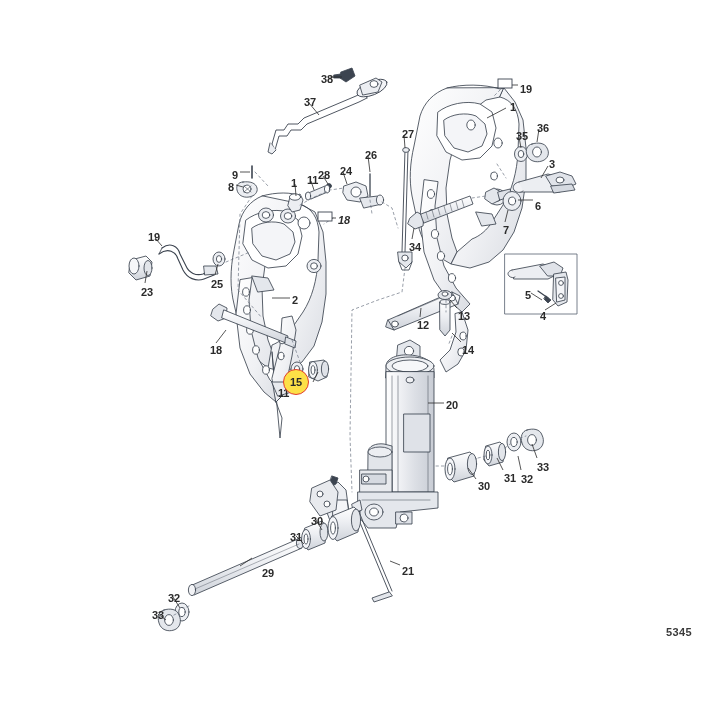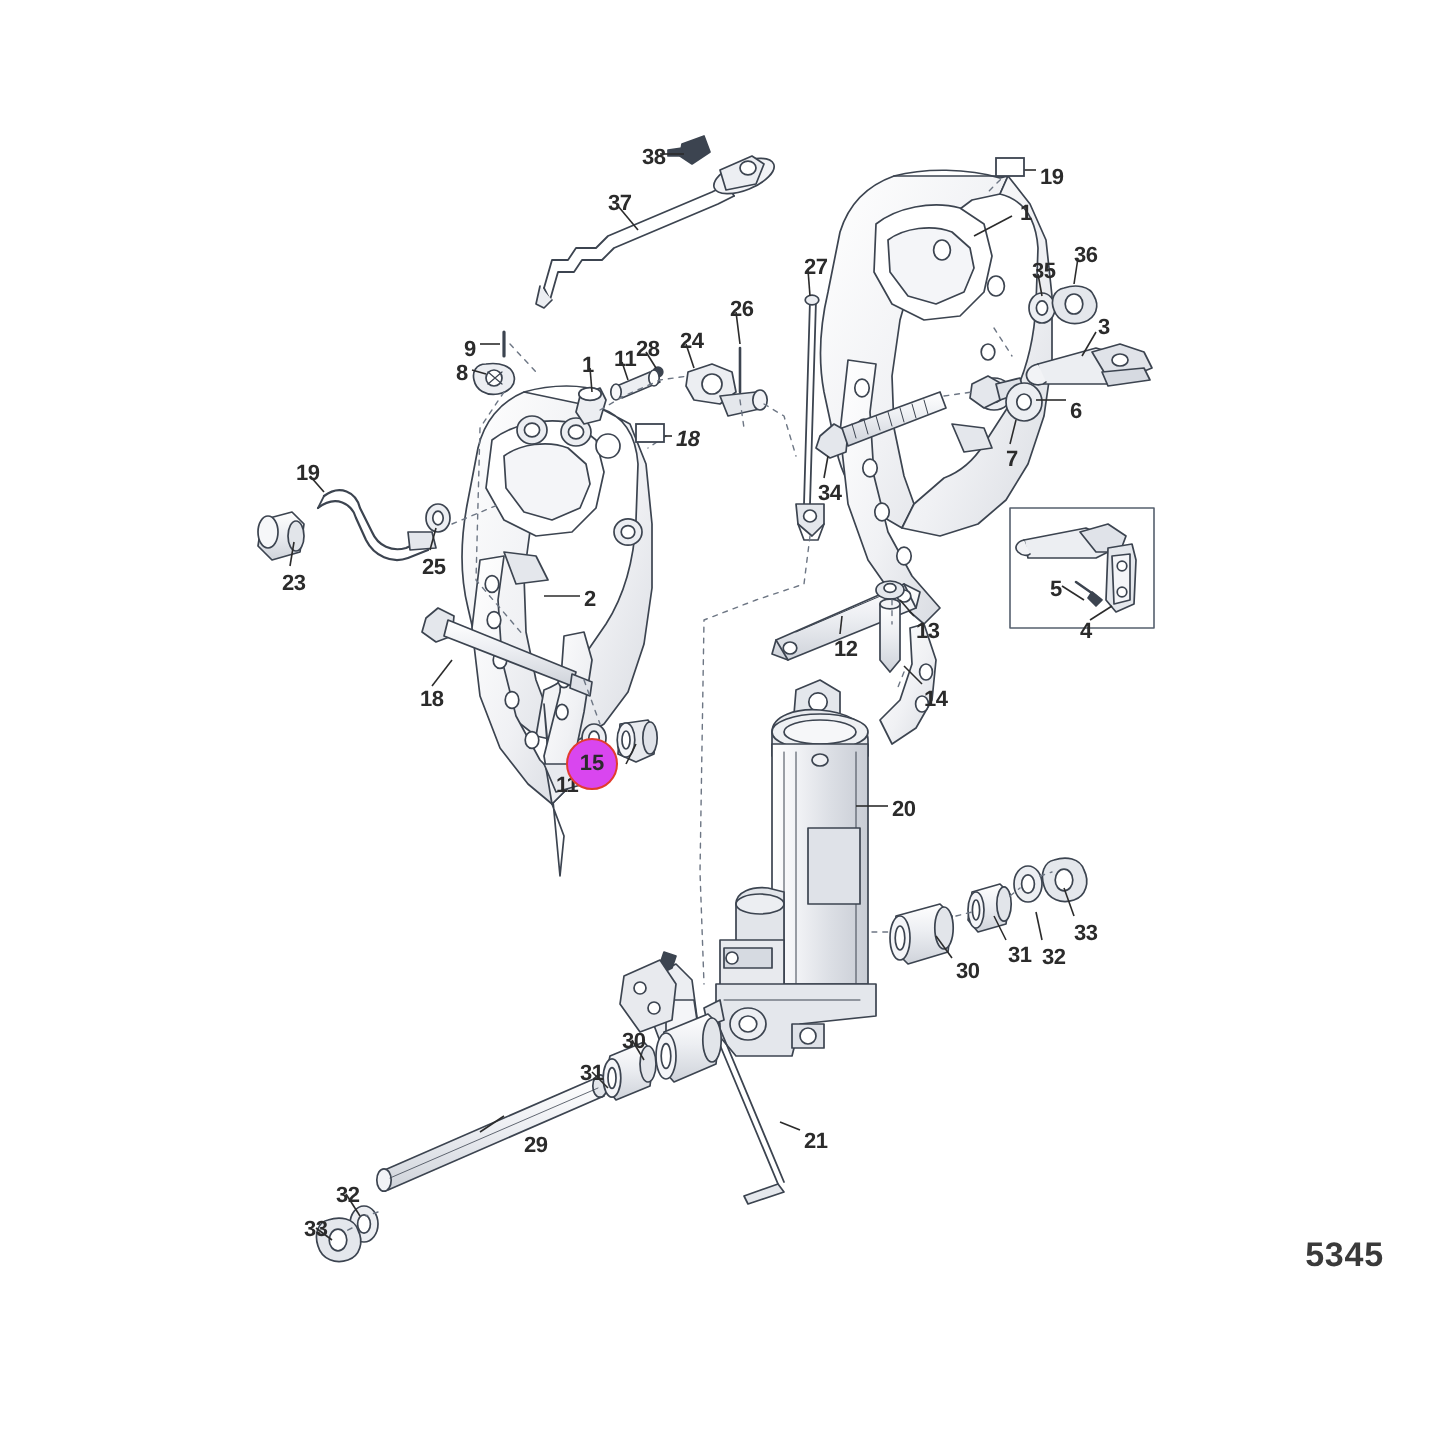--- a/index.html
+++ b/index.html
@@ -7,21 +7,21 @@
   body{width:720px;height:720px;overflow:hidden;
        font-family:"Liberation Sans","DejaVu Sans",sans-serif;}
   #stage{position:relative;width:720px;height:720px;background:#fff;}
   svg#drawing{position:absolute;left:0;top:0;width:720px;height:720px;}
   .lbl{position:absolute;font-size:11px;font-weight:bold;color:#2b2b2b;
        letter-spacing:-0.2px;line-height:1;white-space:nowrap;}
   .hl{position:absolute;width:26px;height:26px;border-radius:50%;
       background:#f9aaa2;border:1.6px solid #e23c2e;
       display:flex;align-items:center;justify-content:center;
       font-size:11px;font-weight:bold;color:#2b2b2b;box-sizing:border-box;}
-  .dnum{position:absolute;right:28px;bottom:82px;font-size:17px;
+  .dnum{position:absolute;right:28px;bottom:82px;font-size:11px;
         font-weight:bold;color:#3a3a3a;letter-spacing:0.4px;}
 </style>
 </head>
 <body>
 
 <div id="stage">
 
   <svg id="drawing" viewBox="0 0 720 720">
     <defs>
       <linearGradient id="cyl" x1="0" y1="0" x2="1" y2="0">
@@ -513,17 +513,17 @@
       <div class="lbl" style="left: 152px; top: 610px;">33</div>
       <div class="lbl" style="left: 409px; top: 242px;">34</div>
       <div class="lbl" style="left: 516px; top: 131px;">35</div>
       <div class="lbl" style="left: 537px; top: 123px;">36</div>
       <div class="lbl" style="left: 304px; top: 97px;">37</div>
       <div class="lbl" style="left: 321px; top: 74px;">38</div>
       <div class="lbl" style="left: 478px; top: 481px;">30</div>
       <div class="lbl" style="left: 504px; top: 473px;">31</div>
       <div class="lbl" style="left: 521px; top: 474px;">32</div>
       <div class="lbl" style="left: 537px; top: 462px;">33</div>
-      <div class="hl" style="left: 283px; top: 369px; background: #d946ef; border-color: rgb(226, 60, 46);">15</div>
+      <div class="hl" style="left: 283px; top: 369px; background: #fde047; border-color: rgb(226, 60, 46);">15</div>
     </div>
 
   <div class="dnum">5345</div>
 </div>
 
 </body></html>

